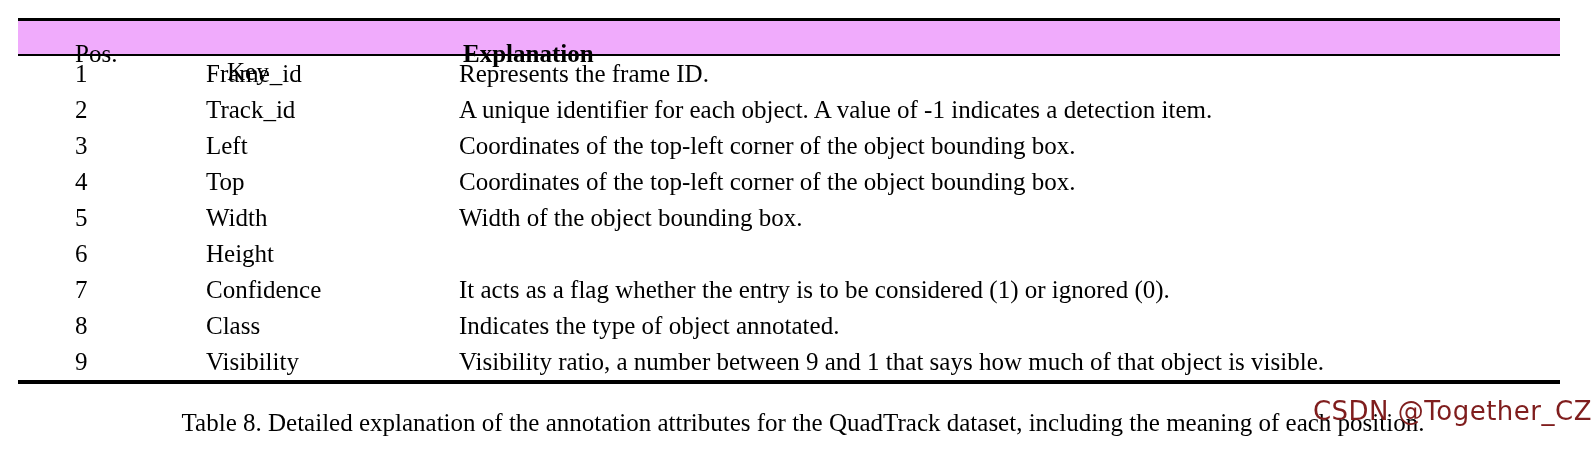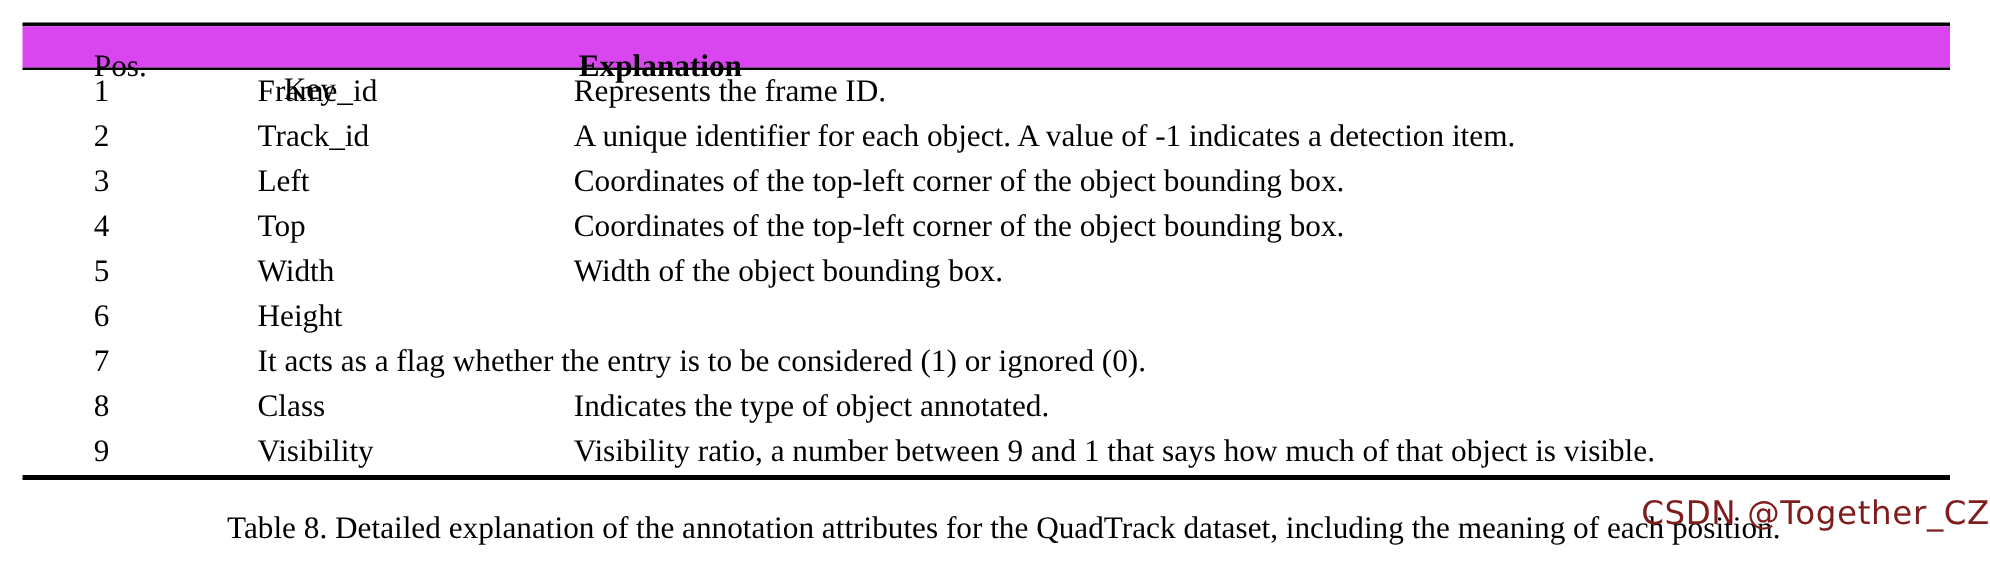--- a/index.html
+++ b/index.html
@@ -23,21 +23,21 @@
   .rule-mid    { height: 2px; }
   .rule-bottom { height: 4px; }
   .trow {
     display: grid;
     grid-template-columns: 188px 253px 1fr;
     align-items: center;
     font-size: 25px;
     line-height: 1.1;
   }
   .thead-row {
-    background: #d946ef;
+    background: #f0abfc;
     height: 33px;
   }
   .tbody-row { height: 36px; }
   .cell { white-space: nowrap; overflow: visible; }
   .cell-pos { padding-left: 57px; }
   .thead-row .cell-key { padding-left: 21px; margin-top: 37px; }
   .thead-row .cell-exp { padding-left: 4px; font-weight: bold; }
   .caption {
     position: absolute;
     left: 0;
@@ -108,20 +108,21 @@
     <div class="cell cell-exp">Width of the object bounding box.</div>
   </div>
 
   <div class="trow tbody-row">
     <div class="cell cell-pos">6</div>
     <div class="cell cell-key">Height</div>
   </div>
 
   <div class="trow tbody-row">
     <div class="cell cell-pos">7</div>
+    <div class="cell cell-key">Confidence</div>
     <div class="cell cell-exp">It acts as a flag whether the entry is to be considered (1) or ignored (0).</div>
   </div>
 
   <div class="trow tbody-row">
     <div class="cell cell-pos">8</div>
     <div class="cell cell-key">Class</div>
     <div class="cell cell-exp">Indicates the type of object annotated.</div>
   </div>
 
   <div class="trow tbody-row">

